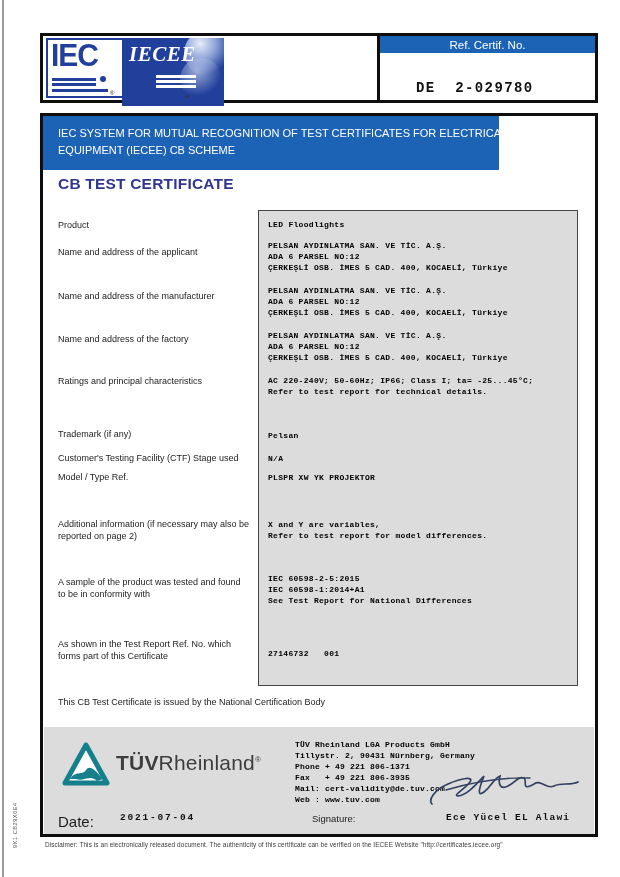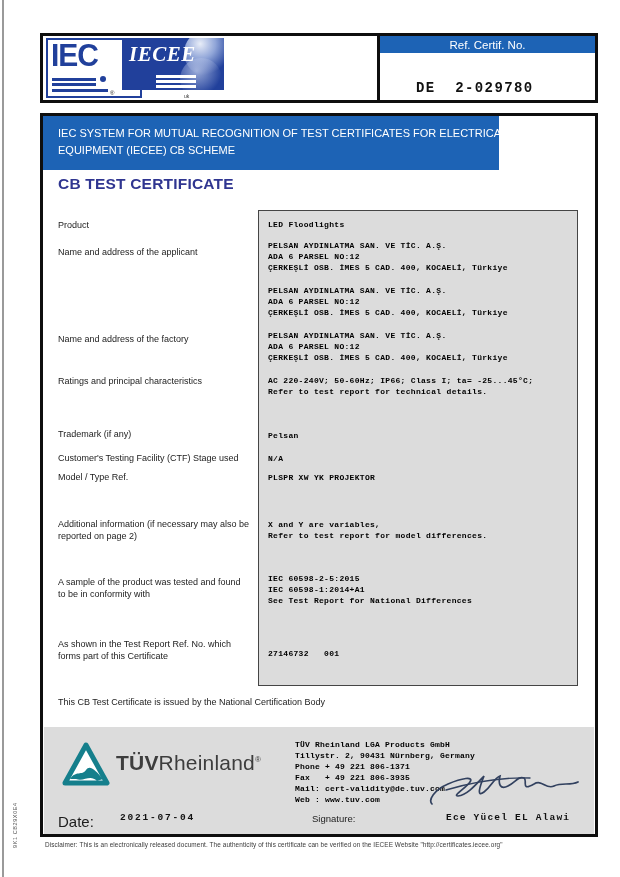--- a/index.html
+++ b/index.html
@@ -17,21 +17,21 @@
   
   #header-box{left:40px;top:33px;width:558px;height:70px;border:3px solid #0e0e0e;
               box-sizing:border-box;background:#fff;}
   #iec-box{left:46px;top:38px;width:96px;height:60px;border:2.5px solid var(--iec-blue,#21409B);
            box-sizing:border-box;background:#fff;}
   #iec-text{left:3px;top:-2px;font-size:30px;font-weight:700;color:var(--iec-blue,#21409B);
             letter-spacing:-1px;transform:scaleY(1.05);transform-origin:top left;position:absolute;}
   .iec-line{position:absolute;background:var(--iec-blue,#21409B);height:2.5px;}
   #iec-dot{position:absolute;left:52px;top:36px;width:6px;height:6px;border-radius:50%;
            background:var(--iec-blue,#21409B);}
-  #iecee-box{left:122px;top:38px;width:102px;height:52px;background:var(--iec-blue,#21409B);overflow:hidden;}
+  #iecee-box{left:122px;top:38px;width:102px;height:68px;background:var(--iec-blue,#21409B);overflow:hidden;}
   #iecee-globe{position:absolute;right:-6px;top:-8px;width:46px;height:46px;border-radius:50%;
                background:radial-gradient(circle at 35% 30%, #e8edf8 0%, #90a5d8 35%, rgba(33,64,155,0) 72%);}
   #iecee-globe2{position:absolute;right:2px;top:20px;width:42px;height:42px;border-radius:50%;
                background:radial-gradient(circle at 40% 30%, #b9c6e8 0%, rgba(33,64,155,0) 65%);opacity:.8;}
   #iecee-text{position:absolute;left:7px;top:4px;font-family:"Liberation Serif",serif;
               font-style:italic;font-weight:700;font-size:21px;color:#fff;letter-spacing:.5px;}
   .iecee-line{position:absolute;background:#fff;height:2.5px;width:40px;left:34px;}
   #reg-mark{left:110px;top:90px;font-size:6px;color:#222;}
   #uk-mark{left:184px;top:93px;font-size:5px;color:#333;}
   #header-divider{left:377px;top:36px;width:3px;height:64px;background:#0e0e0e;}
@@ -118,20 +118,21 @@
   <div class="abs" id="gray-box"></div>
 
   <div class="label" style="top:219px;">Product</div>
   <div class="value" style="top:219px;">LED Floodlights</div>
 
   <div class="label" style="top:246px;">Name and address of the applicant</div>
   <div class="value" style="top:240px;">PELSAN AYDINLATMA SAN. VE TİC. A.Ş.
 ADA 6 PARSEL NO:12
 ÇERKEŞLİ OSB. İMES 5 CAD. 400, KOCAELİ, Türkiye</div>
 
+  <div class="label" style="top:290px;">Name and address of the manufacturer</div>
   <div class="value" style="top:285px;">PELSAN AYDINLATMA SAN. VE TİC. A.Ş.
 ADA 6 PARSEL NO:12
 ÇERKEŞLİ OSB. İMES 5 CAD. 400, KOCAELİ, Türkiye</div>
 
   <div class="label" style="top:333px;">Name and address of the factory</div>
   <div class="value" style="top:330px;">PELSAN AYDINLATMA SAN. VE TİC. A.Ş.
 ADA 6 PARSEL NO:12
 ÇERKEŞLİ OSB. İMES 5 CAD. 400, KOCAELİ, Türkiye</div>
 
   <div class="label" style="top:375px;">Ratings and principal characteristics</div>

